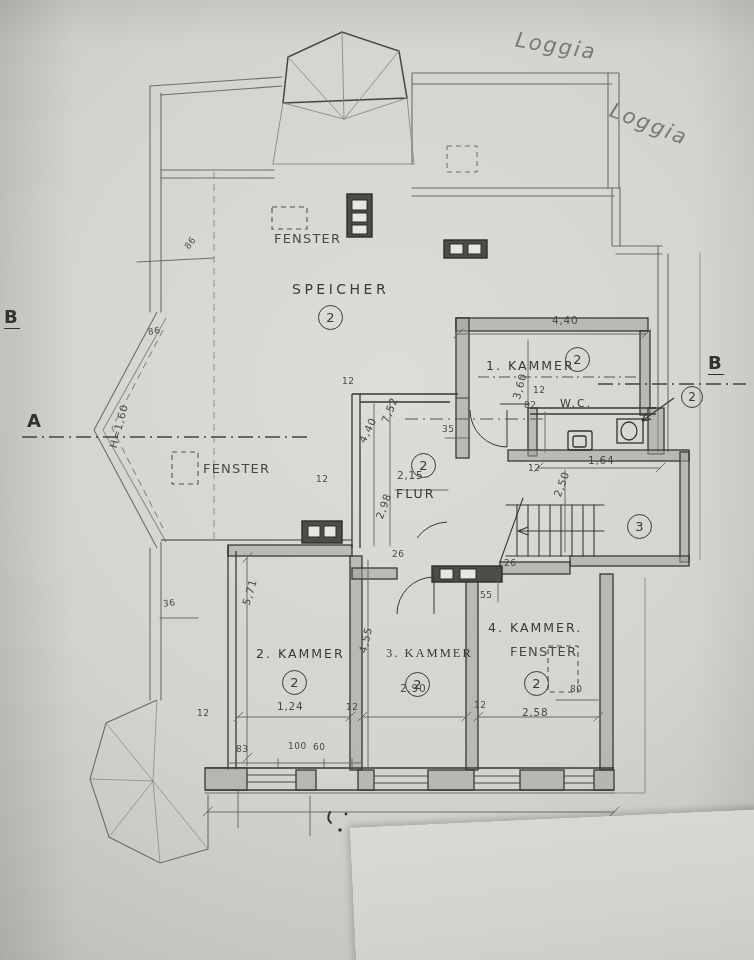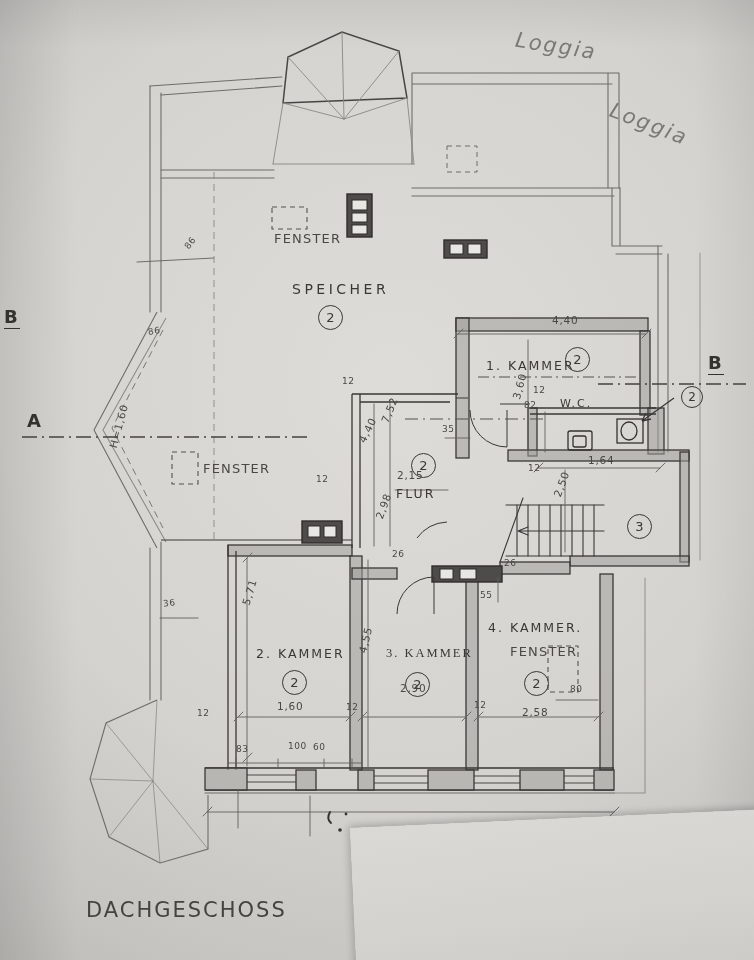--- a/index.html
+++ b/index.html
@@ -216,21 +216,21 @@
   <div class="lbl dim" style="left:552px;top:314px;">4,40</div>
   <div class="lbl dim" style="left:506px;top:380px;transform:rotate(-75deg);">3,60</div>
   <div class="lbl dim" style="left:588px;top:454px;">1,64</div>
   <div class="lbl dim" style="left:397px;top:469px;">2,15</div>
   <div class="lbl dim" style="left:376px;top:404px;transform:rotate(-68deg);">7,52</div>
   <div class="lbl dim" style="left:354px;top:424px;transform:rotate(-64deg);">4,40</div>
   <div class="lbl dim" style="left:370px;top:500px;transform:rotate(-70deg);">2,98</div>
   <div class="lbl dim" style="left:548px;top:478px;transform:rotate(-70deg);">2,50</div>
   <div class="lbl dim" style="left:236px;top:586px;transform:rotate(-73deg);">5,71</div>
   <div class="lbl dim" style="left:352px;top:634px;transform:rotate(-76deg);">4,55</div>
-  <div class="lbl dim" style="left:277px;top:700px;">1,60</div>
+  <div class="lbl dim" style="left:277px;top:700px;">1,24</div>
   <div class="lbl dim" style="left:400px;top:682px;">2,90</div>
   <div class="lbl dim" style="left:522px;top:706px;">2,58</div>
   <div class="lbl tiny" style="left:442px;top:424px;">35</div>
   <div class="lbl tiny" style="left:524px;top:400px;">82</div>
   <div class="lbl tiny" style="left:480px;top:590px;">55</div>
   <div class="lbl tiny" style="left:392px;top:549px;">26</div>
   <div class="lbl tiny" style="left:504px;top:558px;">26</div>
   <div class="lbl tiny" style="left:163px;top:598px;transform:rotate(-8deg);">36</div>
   <div class="lbl tiny" style="left:148px;top:326px;transform:rotate(-10deg);">86</div>
   <div class="lbl tiny" style="left:184px;top:238px;transform:rotate(-52deg);">86</div>
@@ -240,16 +240,15 @@
   <div class="lbl tiny" style="left:313px;top:742px;">60</div>
   <div class="lbl tiny" style="left:316px;top:474px;">12</div>
   <div class="lbl tiny" style="left:533px;top:385px;">12</div>
   <div class="lbl tiny" style="left:528px;top:463px;">12</div>
   <div class="lbl tiny" style="left:197px;top:708px;">12</div>
   <div class="lbl tiny" style="left:346px;top:702px;">12</div>
   <div class="lbl tiny" style="left:474px;top:700px;">12</div>
   <div class="lbl tiny" style="left:342px;top:376px;">12</div>
   <div class="lbl dim" style="left:96px;top:420px;transform:rotate(-75deg);">H=1,60</div>
 
-  <div class="lbl title" style="left:86px;top:898px;">DACHGESCHOSS</div>
 
   <div class="overlay-paper"></div>
 </div>
 
 </body></html>

